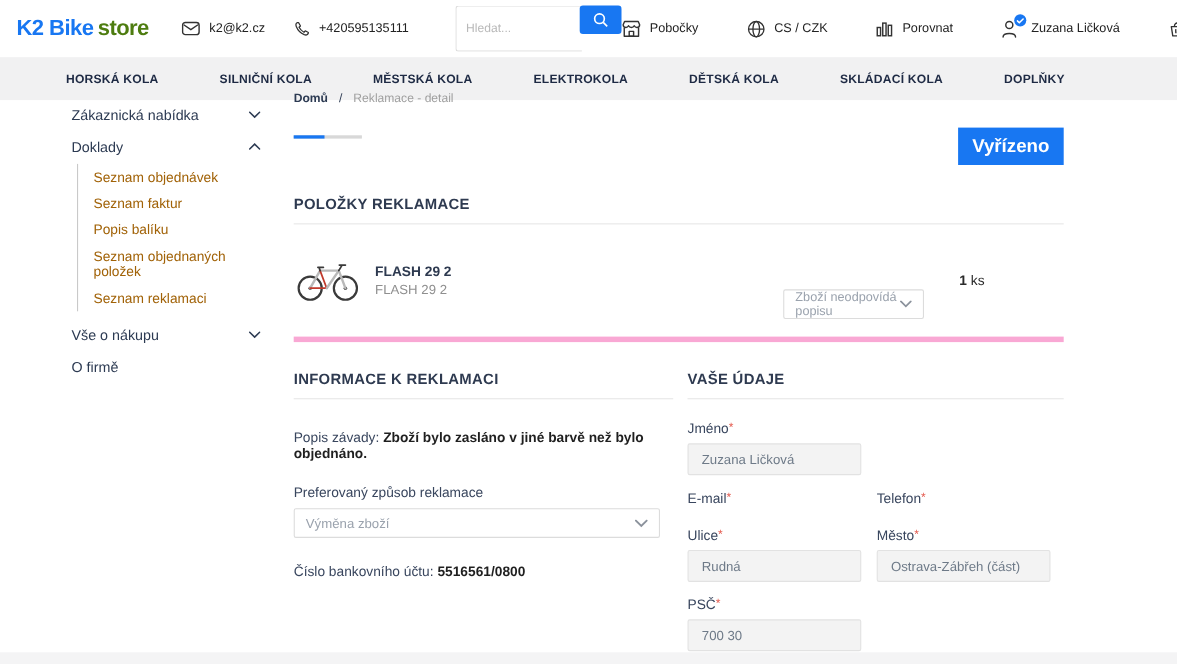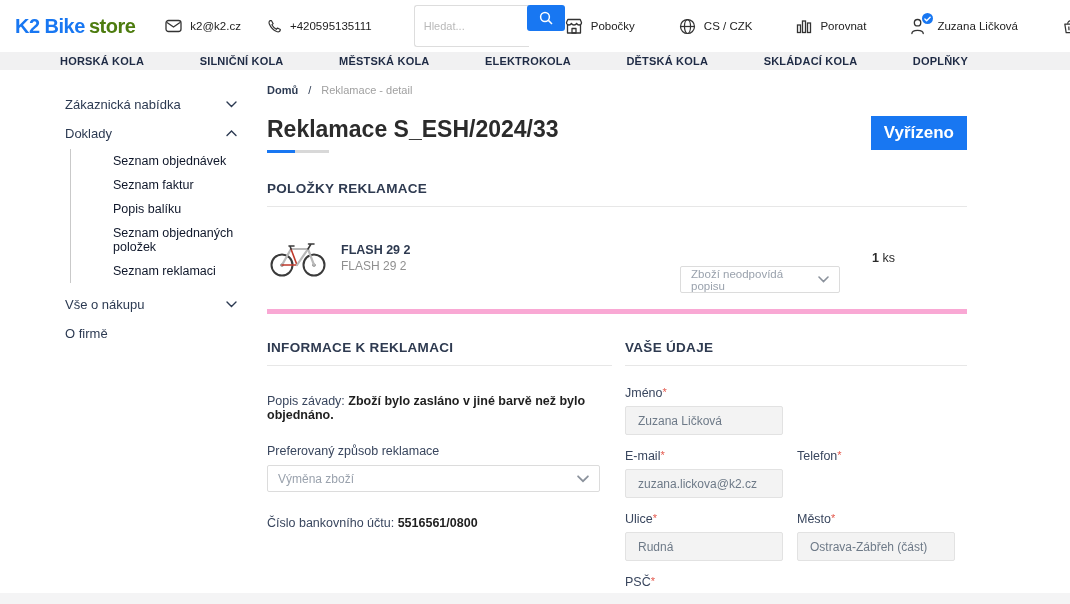--- a/index.html
+++ b/index.html
@@ -24,28 +24,28 @@
   }
   .searchbox input::placeholder { color:#b9b9b9; }
   .search-btn { width:38px; height:26px; background:#1877f2; border:none; border-radius:3px;
     display:flex; align-items:center; justify-content:center; cursor:pointer; margin-left:-2px; }
   .top-links { margin-left:auto; display:flex; align-items:center; gap:44px; }
   .top-link { display:flex; align-items:center; gap:8px; font-size:11.5px; color:#222; cursor:pointer; white-space:nowrap; }
   .user-ic-wrap { position:relative; width:19px; height:18px; }
   .badge-check { position:absolute; top:-4px; right:-4px; width:11px; height:11px; background:#1877f2;
     border-radius:50%; display:flex; align-items:center; justify-content:center; }
   
-  .navbar { height:18px; background:#f1f1f2; display:flex; align-items:center;
+  .navbar { height:39px; background:#f1f1f2; display:flex; align-items:center;
     justify-content:space-between; padding:0 102px 0 60px; }
   .nav-item { font-size:11px; font-weight:700; color:#1e2a44; letter-spacing:0.2px; cursor:pointer; white-space:nowrap; }
   
   .sidebar { position:absolute; left:65px; top:90px; width:172px; font-size:13px; color:#2c3a52; }
   .side-item { display:flex; align-items:center; justify-content:space-between; padding:7px 0; cursor:pointer; }
   .side-sub { border-left:1px solid #c9c9c9; margin:1px 0 7px 5px; padding-left:14px; }
-  .side-sub-item { font-size:12.5px; padding:5px 0; cursor:pointer; color:#0f172a;margin-left:28px; }
+  .side-sub-item { font-size:12.5px; padding:5px 0; cursor:pointer; color:#a16207; }
   .chev { flex:0 0 auto; }
   
   .main { position:absolute; left:267px; top:84px; width:700px; }
   .breadcrumb { display:flex; align-items:center; gap:10px; font-size:11px; }
   .bc-home { color:#2c3a52; font-weight:600; cursor:pointer; }
   .bc-sep { color:#2c3a52; }
   .bc-cur { color:#a0a0a0; }
   .title-row { margin-top:20px; display:flex; justify-content:space-between; align-items:flex-start; }
   h1.page-title { font-size:23px; font-weight:700; color:#2b2b2b; }
   .title-underline { margin-top:7px; width:62px; height:3px; background:#d8d8d8; }
@@ -55,21 +55,21 @@
   .rule { border:none; border-top:1px solid #e7e7e7; margin-top:10px; }
   .items-section { margin-top:28px; }
   .product-row { display:flex; align-items:center; padding:15px 0 16px; border-bottom:5px solid #f9a8d4; }
   .product-img { width:62px; height:44px; display:flex; align-items:center; justify-content:center; }
   .product-names { margin-left:12px; }
   .product-name { font-size:12.5px; font-weight:700; color:#2e3a50; }
   .product-sub { font-size:12px; color:#8f8f8f; margin-top:2px; }
   .fake-select { height:27px; border:1px solid #dcdcdc; border-radius:2px; background:#fff;
     display:flex; align-items:center; justify-content:space-between; padding:0 10px;
     font-size:11.5px; color:#9aa2ad; cursor:default; }
-  .product-row .fake-select { margin-left:auto; width:160px;margin-top:44px; }
+  .product-row .fake-select { margin-left:auto; width:128px;margin-top:44px; }
   .qty { margin-left:32px; margin-right:72px; font-size:12.5px; color:#2b2b2b; white-space:nowrap; }
   .qty b { font-weight:700; }
   
   .two-col { display:flex; margin-top:26px; }
   .col-left { width:345px; margin-right:13px; }
   .col-right { width:342px; }
   .defect-line { margin-top:28px; font-size:12.5px; color:#39465e; }
   .defect-line b { color:#1f1f1f; font-weight:700; }
   .field-label { display:block; font-size:12.5px; color:#39465e; }
   .method-label { margin-top:22px; }
@@ -238,21 +238,20 @@
 <main class="main">
 
   <div class="breadcrumb">
     <span class="bc-home">Domů</span>
     <span class="bc-sep">/</span>
     <span class="bc-cur">Reklamace - detail</span>
   </div>
 
   <div class="title-row">
     <div>
-      <h1 class="page-title">Reklamace S_ESH/2024/33</h1>
       <div class="title-underline">
           <span class="blue-part"></span>
         </div>
     </div>
     <div class="status-badge">Vyřízeno</div>
   </div>
 
   <section class="items-section">
     <h2 class="section-heading">POLOŽKY REKLAMACE</h2>
     <hr class="rule">
@@ -323,21 +322,20 @@
 
       <div class="form-grid">
         <div class="form-field" style="grid-column:1;">
           <label class="field-label"><span>Jméno</span><span class="req">*</span></label>
           <input type="text" readonly="" value="Zuzana Ličková" style="">
         </div>
         <div style="grid-column:2;"></div>
 
         <div class="form-field" style="grid-column:1;">
           <label class="field-label"><span>E-mail</span><span class="req">*</span></label>
-          <input type="text" readonly="" value="zuzana.lickova@k2.cz" style="">
         </div>
         <div class="form-field" style="grid-column:2;">
           <label class="field-label"><span>Telefon</span><span class="req">*</span></label>
         </div>
 
         <div class="form-field" style="grid-column:1;">
           <label class="field-label"><span>Ulice</span><span class="req">*</span></label>
           <input type="text" readonly="" value="Rudná" style="">
         </div>
         <div class="form-field" style="grid-column:2;">

